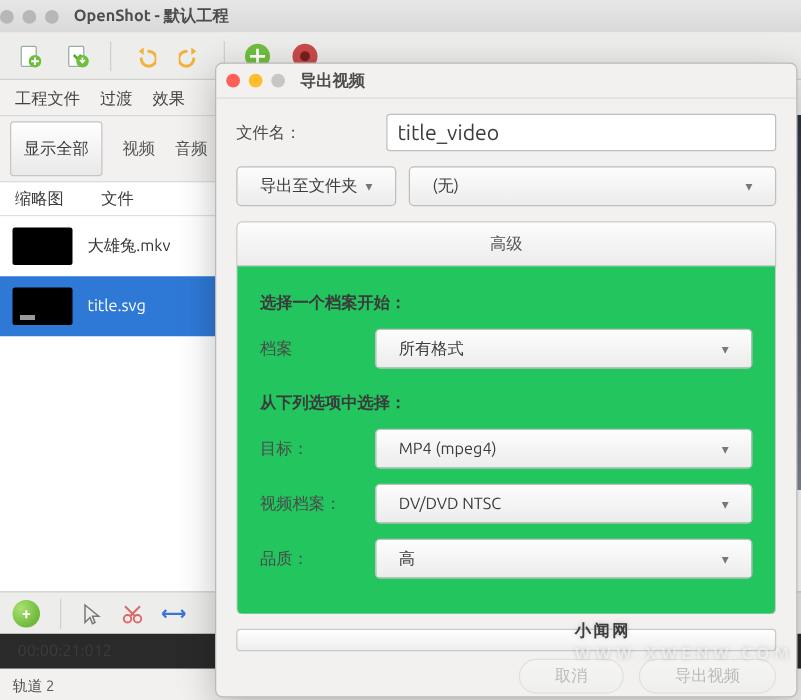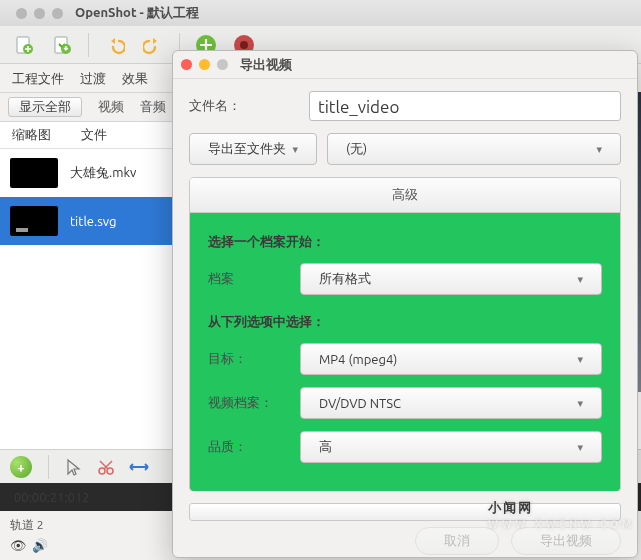--- a/index.html
+++ b/index.html
@@ -1,31 +1,31 @@
 <!DOCTYPE html>
 <html><head>
 <meta charset="utf-8">
 <style>
   *{box-sizing:border-box;margin:0;padding:0;font-family:"Ubuntu","Microsoft YaHei",sans-serif;font-size:13px;color:#3c3c3c}
   body{background:#f2f1f0;width:641px;height:560px;overflow:hidden;position:relative}
   
-  .titlebar{height:26px;background:linear-gradient(#e7e7e7,#d9d9d9);display:flex;align-items:center;padding:0 16px}
+  .titlebar{height:26px;background:linear-gradient(#e7e7e7,#d9d9d9);display:flex;align-items:center;padding:0 0}
   .win-dots{display:flex;gap:7px;margin-right:12px}
   .win-dot{width:11px;height:11px;border-radius:50%;background:#b7b7b7}
   .titlebar-title{font-weight:600;color:#4d4d4d}
   
   .toolbar{height:38px;background:#ededeb;display:flex;align-items:center;padding:0 10px;gap:10px;border-bottom:1px solid #d0d0d0}
   .tbtn{width:28px;height:28px;border:1px solid transparent;border-radius:3px;display:flex;align-items:center;justify-content:center;background:transparent}
   .tbtn svg{display:block}
   .sep{width:1px;height:24px;background:#d0d0d0;margin:0 2px}
   
   .panel-tabs{display:flex;gap:16px;padding:6px 12px 4px;border-bottom:1px solid #d6d6d6;background:#f2f1f0}
   .ptab{color:#444}
   .filter-row{display:flex;align-items:center;background:#f2f1f0;border-bottom:1px solid #d6d6d6}
-  .filter-btn{padding:0 10px;background:linear-gradient(#fff,#e9e9e9);border:1px solid #c5c5c5;border-radius:3px;margin:4px 8px}
+  .filter-btn{padding:12px 10px;background:linear-gradient(#fff,#e9e9e9);border:1px solid #c5c5c5;border-radius:3px;margin:4px 8px}
   .filter-lbl{padding:4px 8px;color:#555}
   .sub-head{display:flex;padding:4px 12px;gap:30px;background:#fff;border-bottom:1px solid #e0e0e0;font-size:12px;color:#666}
   
   .filelist{background:#fff;height:300px}
   .frow{display:flex;align-items:center;height:48px;padding:0 10px;gap:12px}
   .frow.sel{background:#2f79d6;color:#fff}
   .frow.sel .fname{color:#fff}
   .thumb{width:48px;height:30px;background:#000;border-radius:2px}
   .thumb.svg{position:relative}
   .thumb.svg::after{content:"";position:absolute;left:6px;bottom:4px;width:12px;height:4px;background:#9a9a9a}
@@ -58,21 +58,21 @@
   .tab{flex:1;text-align:center;padding:8px 0;background:linear-gradient(#fdfdfd,#ececec);color:#555}
   .tab+.tab{border-left:1px solid #c9c9c9}
   .tab.active{background:#fff;font-weight:500;color:#333}
   .tab-panel{border:1px solid #c9c9c9;border-top:none;border-radius:0 0 5px 5px;background:#22c55e;padding:16px 18px}
   .sect-title{font-weight:700;color:#3a3a3a;margin:4px 0 12px}
   .inner-row{display:flex;align-items:center;margin-bottom:12px;gap:10px}
   .inner-row>label{width:82px;color:#4a4a4a}
   .progress{height:18px;border:1px solid #c9c9c9;border-radius:3px;background:linear-gradient(#fff,#eee);margin:12px 16px 0}
   
   .watermark{position:absolute;right:6px;bottom:30px;color:rgba(255,255,255,0.55);font-size:36px;font-weight:700;letter-spacing:2px;pointer-events:none;text-shadow:0 0 4px rgba(0,0,0,0.2)}
-  .watermark small{display:block;font-size:10px;letter-spacing:4px;color:rgba(255,255,255,0.45)}
+  .watermark small{display:block;font-size:13px;letter-spacing:4px;color:rgba(255,255,255,0.45)}
   
   .dlg-foot{display:flex;justify-content:flex-end;gap:12px;padding:6px 16px 2px}
   .fbtn{height:28px;padding:0 28px;border:1px solid #c2c2c2;border-radius:14px;background:linear-gradient(#fdfdfd,#ececec);color:#555;opacity:0.35}
 </style>
 </head>
 <body>
 
 <div class="titlebar">
   <div class="win-dots">
     <div class="win-dot"></div>

